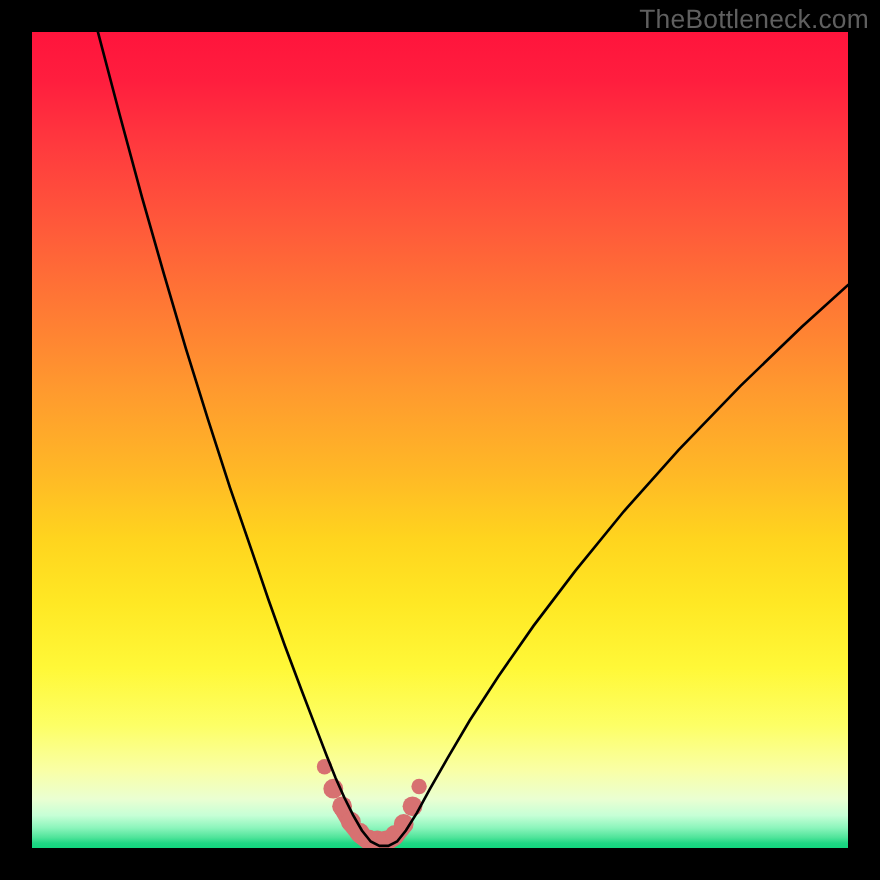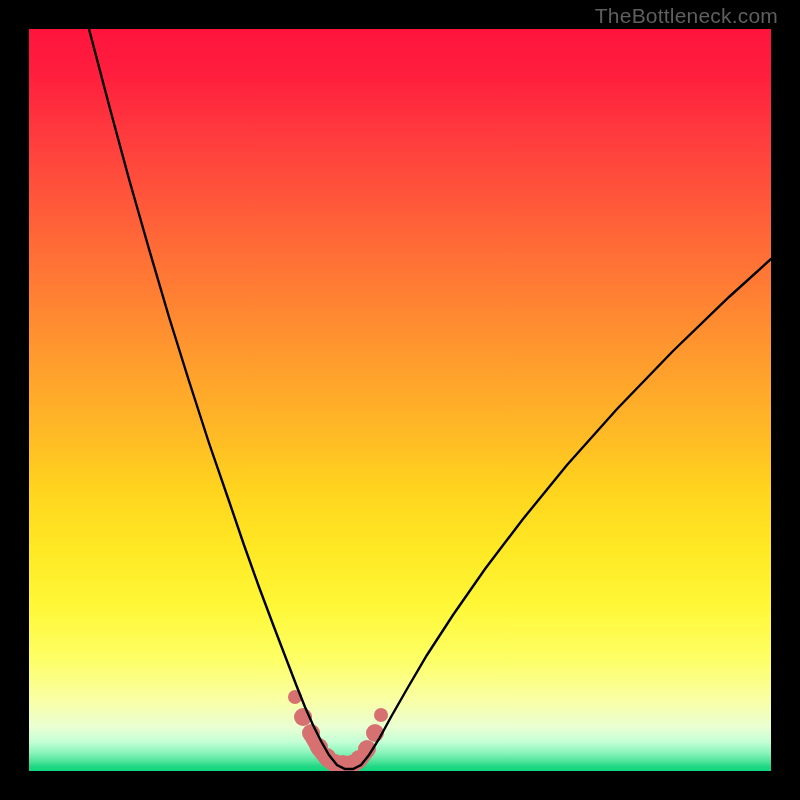--- a/index.html
+++ b/index.html
@@ -44,23 +44,23 @@
       #c6ffd6 96%,
       #8cf5bc 97.5%,
       #4fe49a 98.7%,
       #1fd784 99.4%,
       #12d67e 100%
     );
   }
   .watermark {
     position: absolute;
     top: 4px;
-    right: 22px;
+    right: 10px;
     color: #5f5f5f;
-    font-size: 21px;
+    font-size: 24px;
     letter-spacing: 0.2px;
     font-weight: 400;
     user-select: none;
   }
   svg.curve {
     position: absolute;
     inset: 0;
   }
 </style>
 </head>

